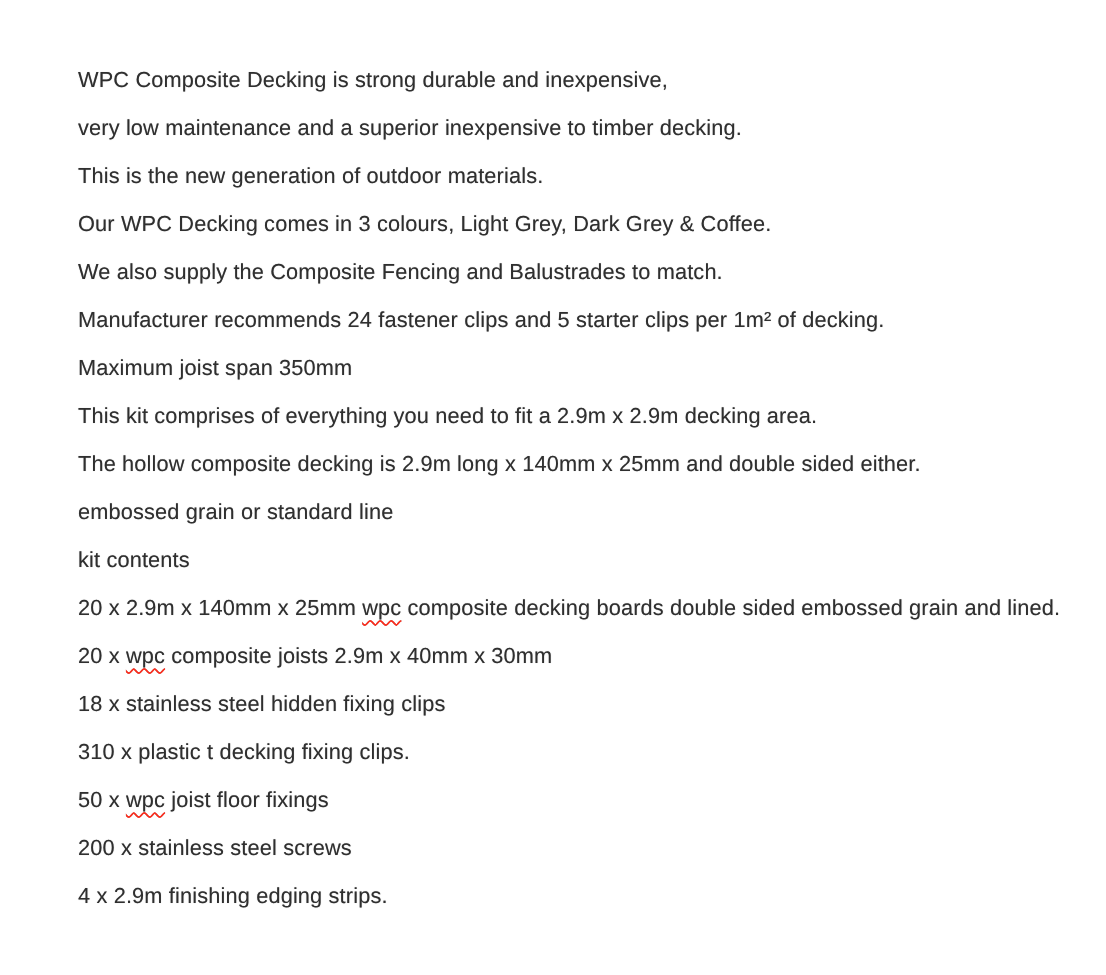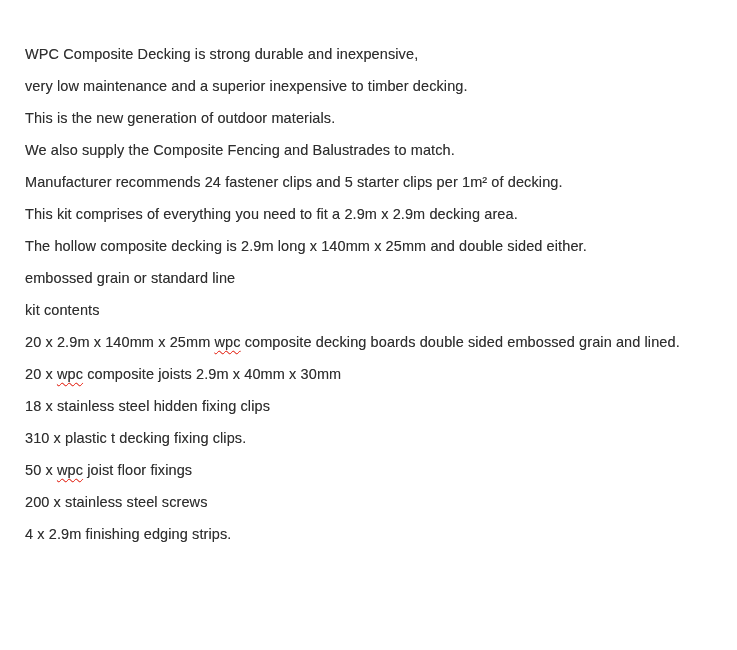--- a/index.html
+++ b/index.html
@@ -11,21 +11,21 @@
     width: 737px;
     height: 650px;
     overflow: hidden;
     font-family: "Liberation Sans", "DejaVu Sans", sans-serif;
   }
   .doc-page {
     box-sizing: border-box;
     width: 593px;
     height: 650px;
     background: var(--page-bg, #ffffff);
-    padding: 38px 40px 0 25px;
+    padding: 38px 40px 0 52px;
   }
   .doc-line {
     margin: 0;
     font-size: 14.5px;
     line-height: 32px;
     white-space: nowrap;
     color: var(--text-color, #2f2f2f);
     text-shadow: 0 0 0.5px rgba(47,47,47,0.45);
     letter-spacing: 0.1px;
   }
@@ -39,22 +39,24 @@
   }
 </style>
 </head>
 <body>
 
 <div class="doc-page">
   <div id="doc-body">
       <p class="doc-line"><span>WPC Composite Decking is strong durable and inexpensive,</span></p>
       <p class="doc-line"><span>very low maintenance and a superior inexpensive to timber decking.</span></p>
       <p class="doc-line"><span>This is the new generation of outdoor materials.</span></p>
+      <p class="doc-line"><span>Our WPC Decking comes in 3 colours, Light Grey, Dark Grey &amp; Coffee.</span></p>
       <p class="doc-line"><span>We also supply the Composite Fencing and Balustrades to match.</span></p>
       <p class="doc-line"><span>Manufacturer recommends 24 fastener clips and 5 starter clips per 1m² of decking.</span></p>
+      <p class="doc-line"><span>Maximum joist span 350mm</span></p>
       <p class="doc-line"><span>This kit comprises of everything you need to fit a 2.9m x 2.9m decking area.</span></p>
       <p class="doc-line"><span>The hollow composite decking is 2.9m long x 140mm x 25mm and double sided either.</span></p>
       <p class="doc-line"><span>embossed grain or standard line</span></p>
       <p class="doc-line"><span>kit contents</span></p>
       <p class="doc-line"><span>20 x 2.9m x 140mm x 25mm </span><span class="misspell">wpc</span><span> composite decking boards double sided embossed grain and lined.</span></p>
       <p class="doc-line"><span>20 x </span><span class="misspell">wpc</span><span> composite joists 2.9m x 40mm x 30mm</span></p>
       <p class="doc-line"><span>18 x stainless steel hidden fixing clips</span></p>
       <p class="doc-line"><span>310 x plastic t decking fixing clips.</span></p>
       <p class="doc-line"><span>50 x </span><span class="misspell">wpc</span><span> joist floor fixings</span></p>
       <p class="doc-line"><span>200 x stainless steel screws</span></p>

